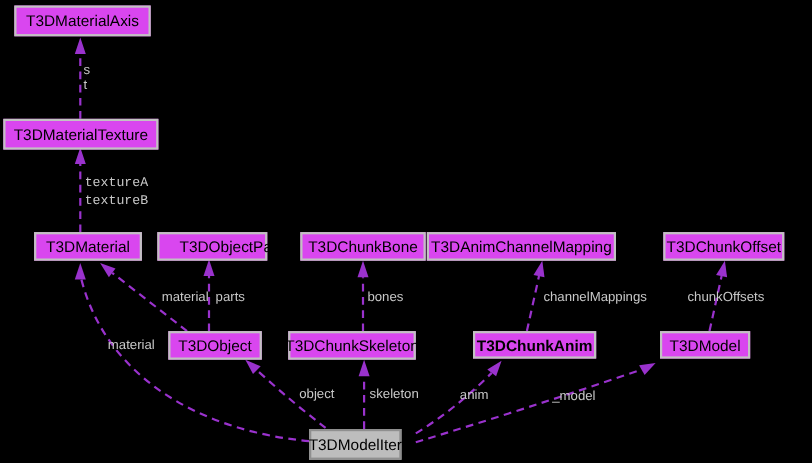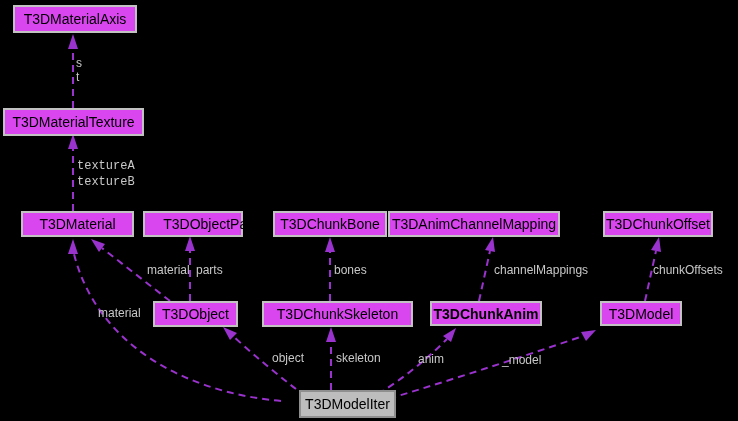--- a/index.html
+++ b/index.html
@@ -54,39 +54,39 @@
 
     <path class="edge" d="M378 402 Q478 372 583 336"></path>
     <polygon class="arrowhead" points="596,330 586,341 581,332"></polygon>
 
     <path class="edge" d="M281 401 C190 393 98 348 74 254"></path>
     <polygon class="arrowhead" points="73,239 68,254 78,254"></polygon>
   </svg>
 
   <div class="node" style="left:13px;top:5px;width:124px;height:28px;">T3DMaterialAxis</div>
   <div class="node" style="left:3px;top:108px;width:141px;height:28px;">T3DMaterialTexture</div>
-  <div class="node" style="left:21px;top:211px;width:113px;height:26px;">T3DMaterial</div>
+  <div class="node" style="left:31px;top:211px;width:98px;height:26px;">T3DMaterial</div>
   <div class="node" style="left:143px;top:211px;width:100px;height:26px;padding-left:33px;">T3DObjectPart</div>
   <div class="node" style="left:273px;top:211px;width:114px;height:26px;">T3DChunkBone</div>
   <div class="node" style="left:388px;top:211px;width:172px;height:26px;">T3DAnimChannelMapping</div>
   <div class="node" style="left:603px;top:211px;width:110px;height:26px;">T3DChunkOffset</div>
   <div class="node" style="left:153px;top:301px;width:85px;height:26px;">T3DObject</div>
-  <div class="node" style="left:262px;top:301px;width:151px;height:26px;">T3DChunkSkeleton</div>
+  <div class="node" style="left:262px;top:301px;width:116px;height:26px;">T3DChunkSkeleton</div>
   <div class="node" style="left:430px;top:301px;width:112px;height:25px;font-weight:bold;">T3DChunkAnim</div>
   <div class="node" style="left:600px;top:301px;width:82px;height:25px;">T3DModel</div>
-  <div class="node focus" style="left:299px;top:390px;width:97px;height:28px;">T3DModelIter</div>
+  <div class="node focus" style="left:281px;top:390px;width:84px;height:28px;">T3DModelIter</div>
 
   <div class="edge-label" style="left:76px;top:56px;line-height:14px;">s
 t</div>
   <div class="edge-label" style="left:77px;top:158px;line-height:16px;font-family:Liberation Mono, monospace;">textureA
 textureB</div>
   <div class="edge-label" style="left:147px;top:263px;">material</div>
   <div class="edge-label" style="left:196px;top:263px;">parts</div>
   <div class="edge-label" style="left:334px;top:263px;">bones</div>
   <div class="edge-label" style="left:494px;top:263px;">channelMappings</div>
-  <div class="edge-label" style="left:653px;top:263px;text-align:right;">chunkOffsets</div>
+  <div class="edge-label" style="left:625px;top:263px;text-align:right;">chunkOffsets</div>
   <div class="edge-label" style="left:98px;top:306px;">material</div>
   <div class="edge-label" style="left:272px;top:351px;">object</div>
   <div class="edge-label" style="left:336px;top:351px;">skeleton</div>
   <div class="edge-label" style="left:418px;top:352px;">anim</div>
   <div class="edge-label" style="left:502px;top:353px;">_model</div>
 
 </div>
 
 </body></html>

